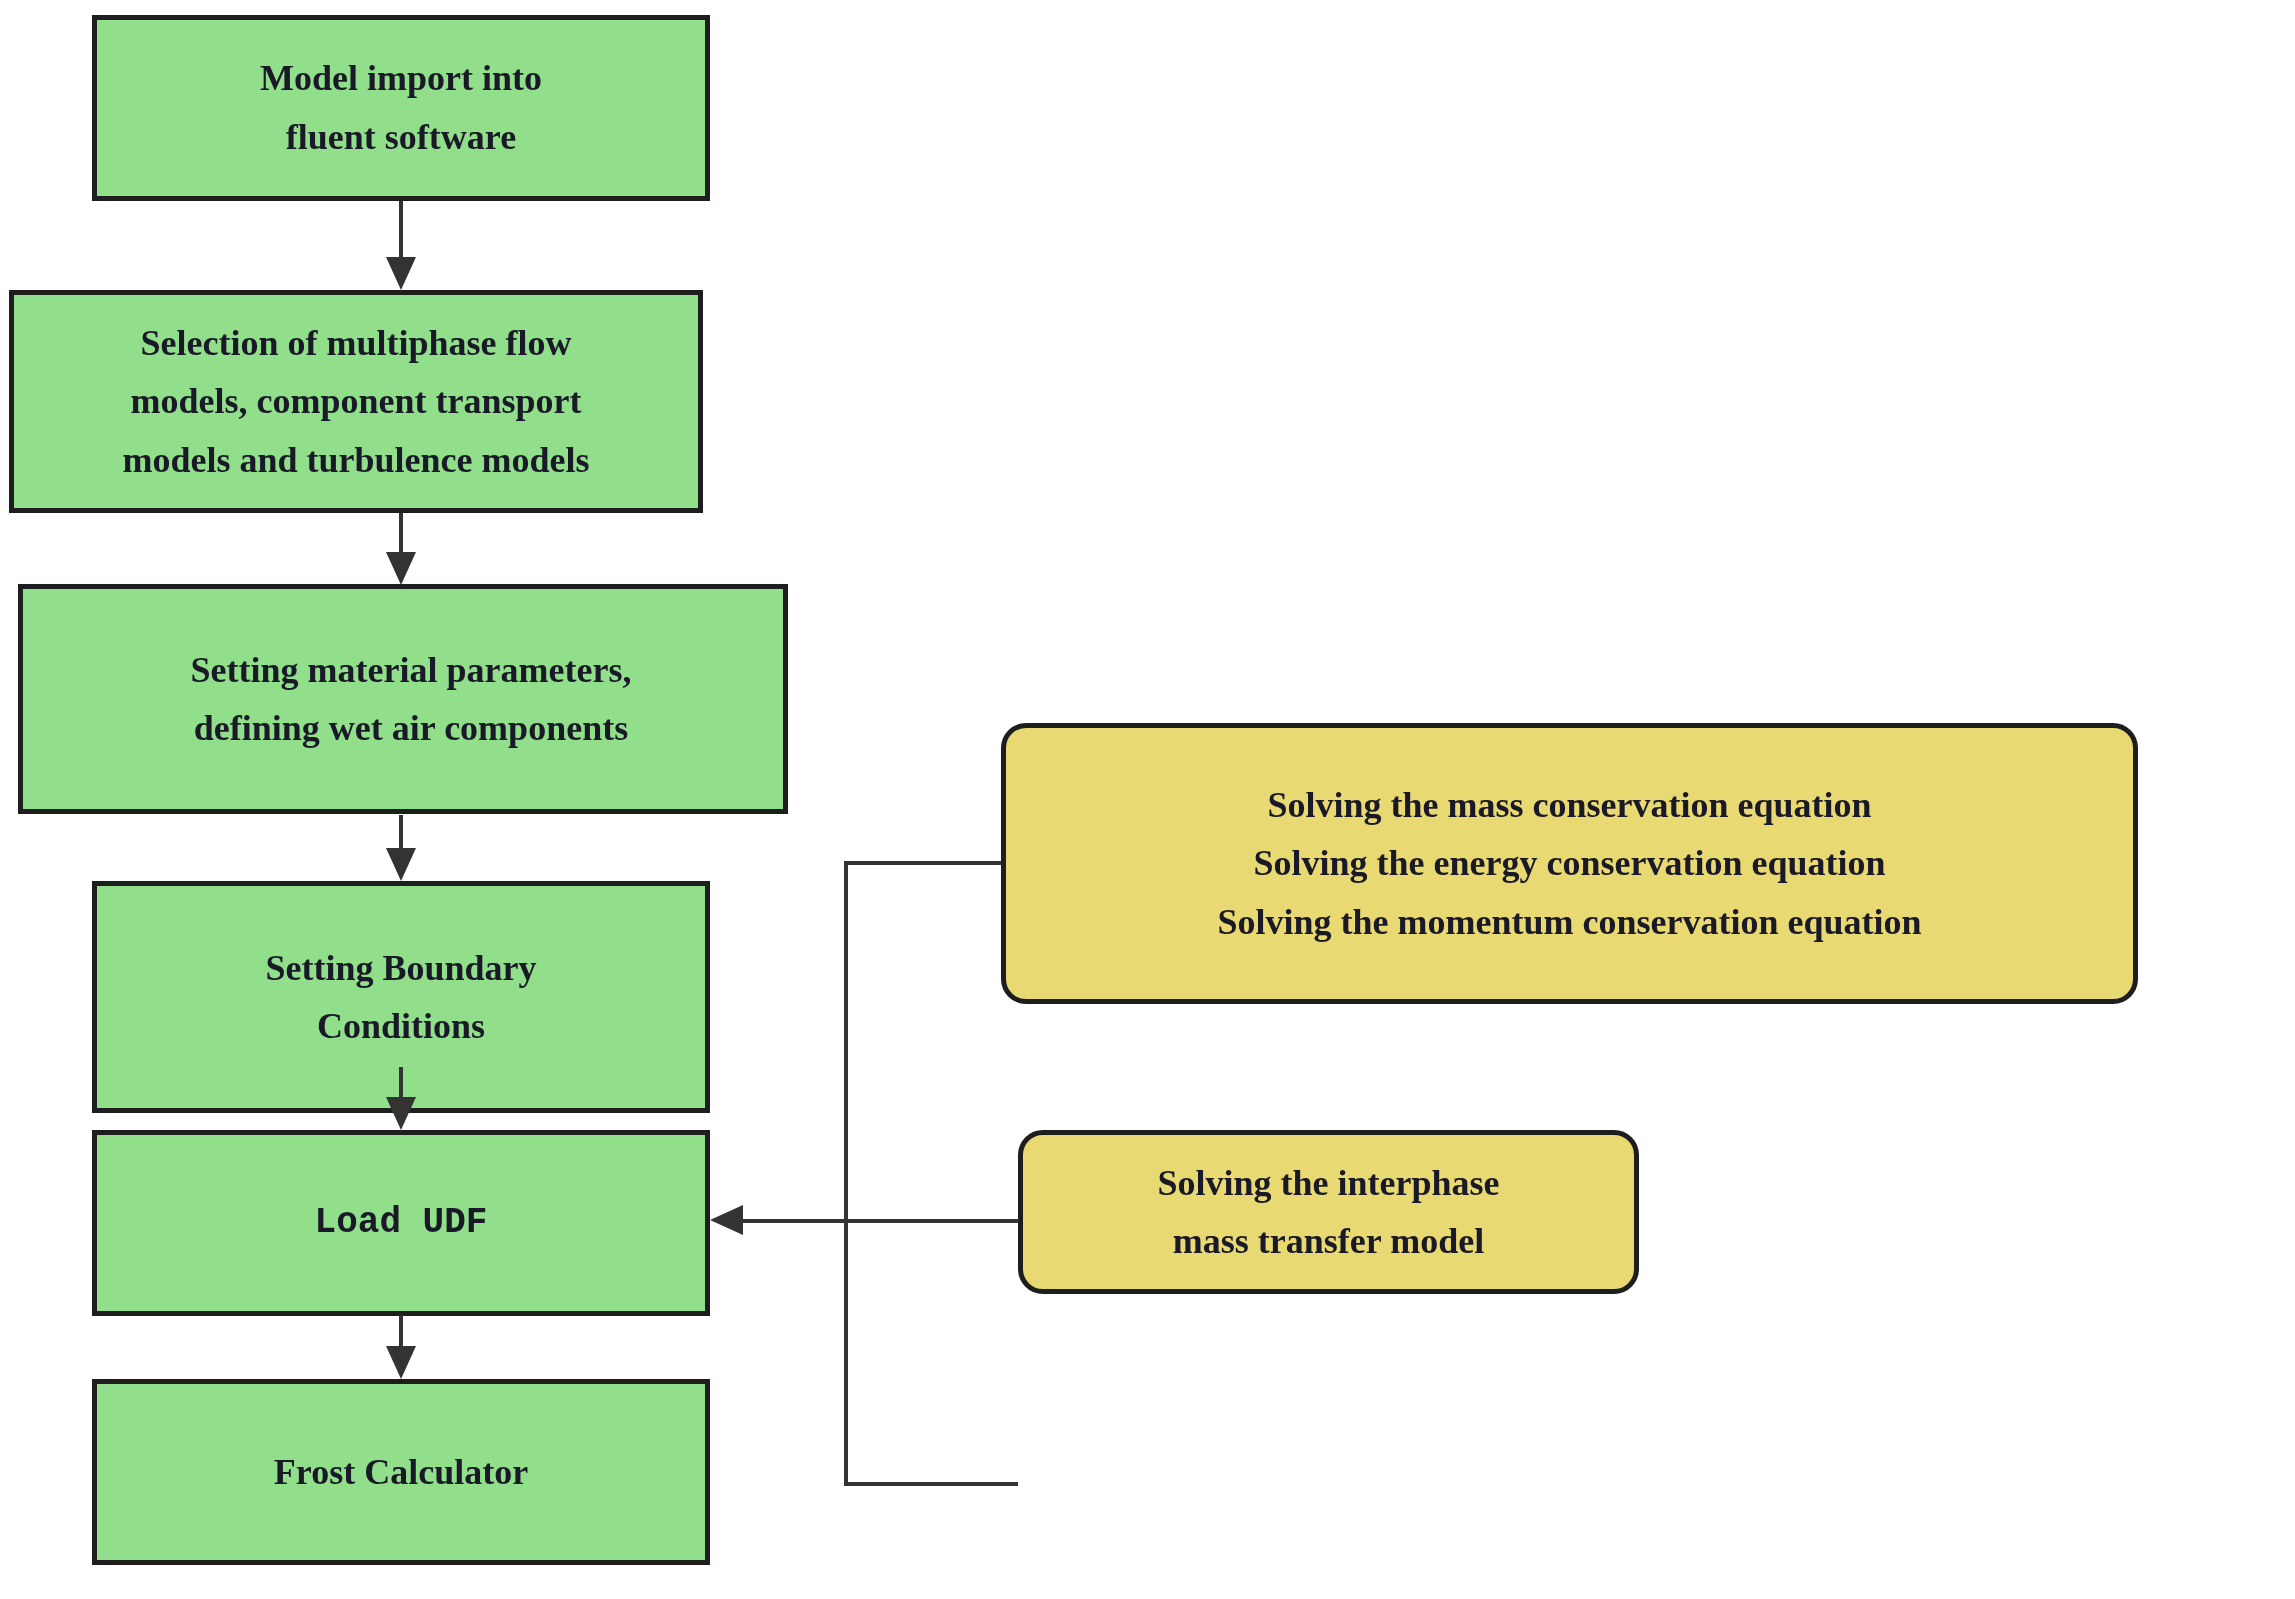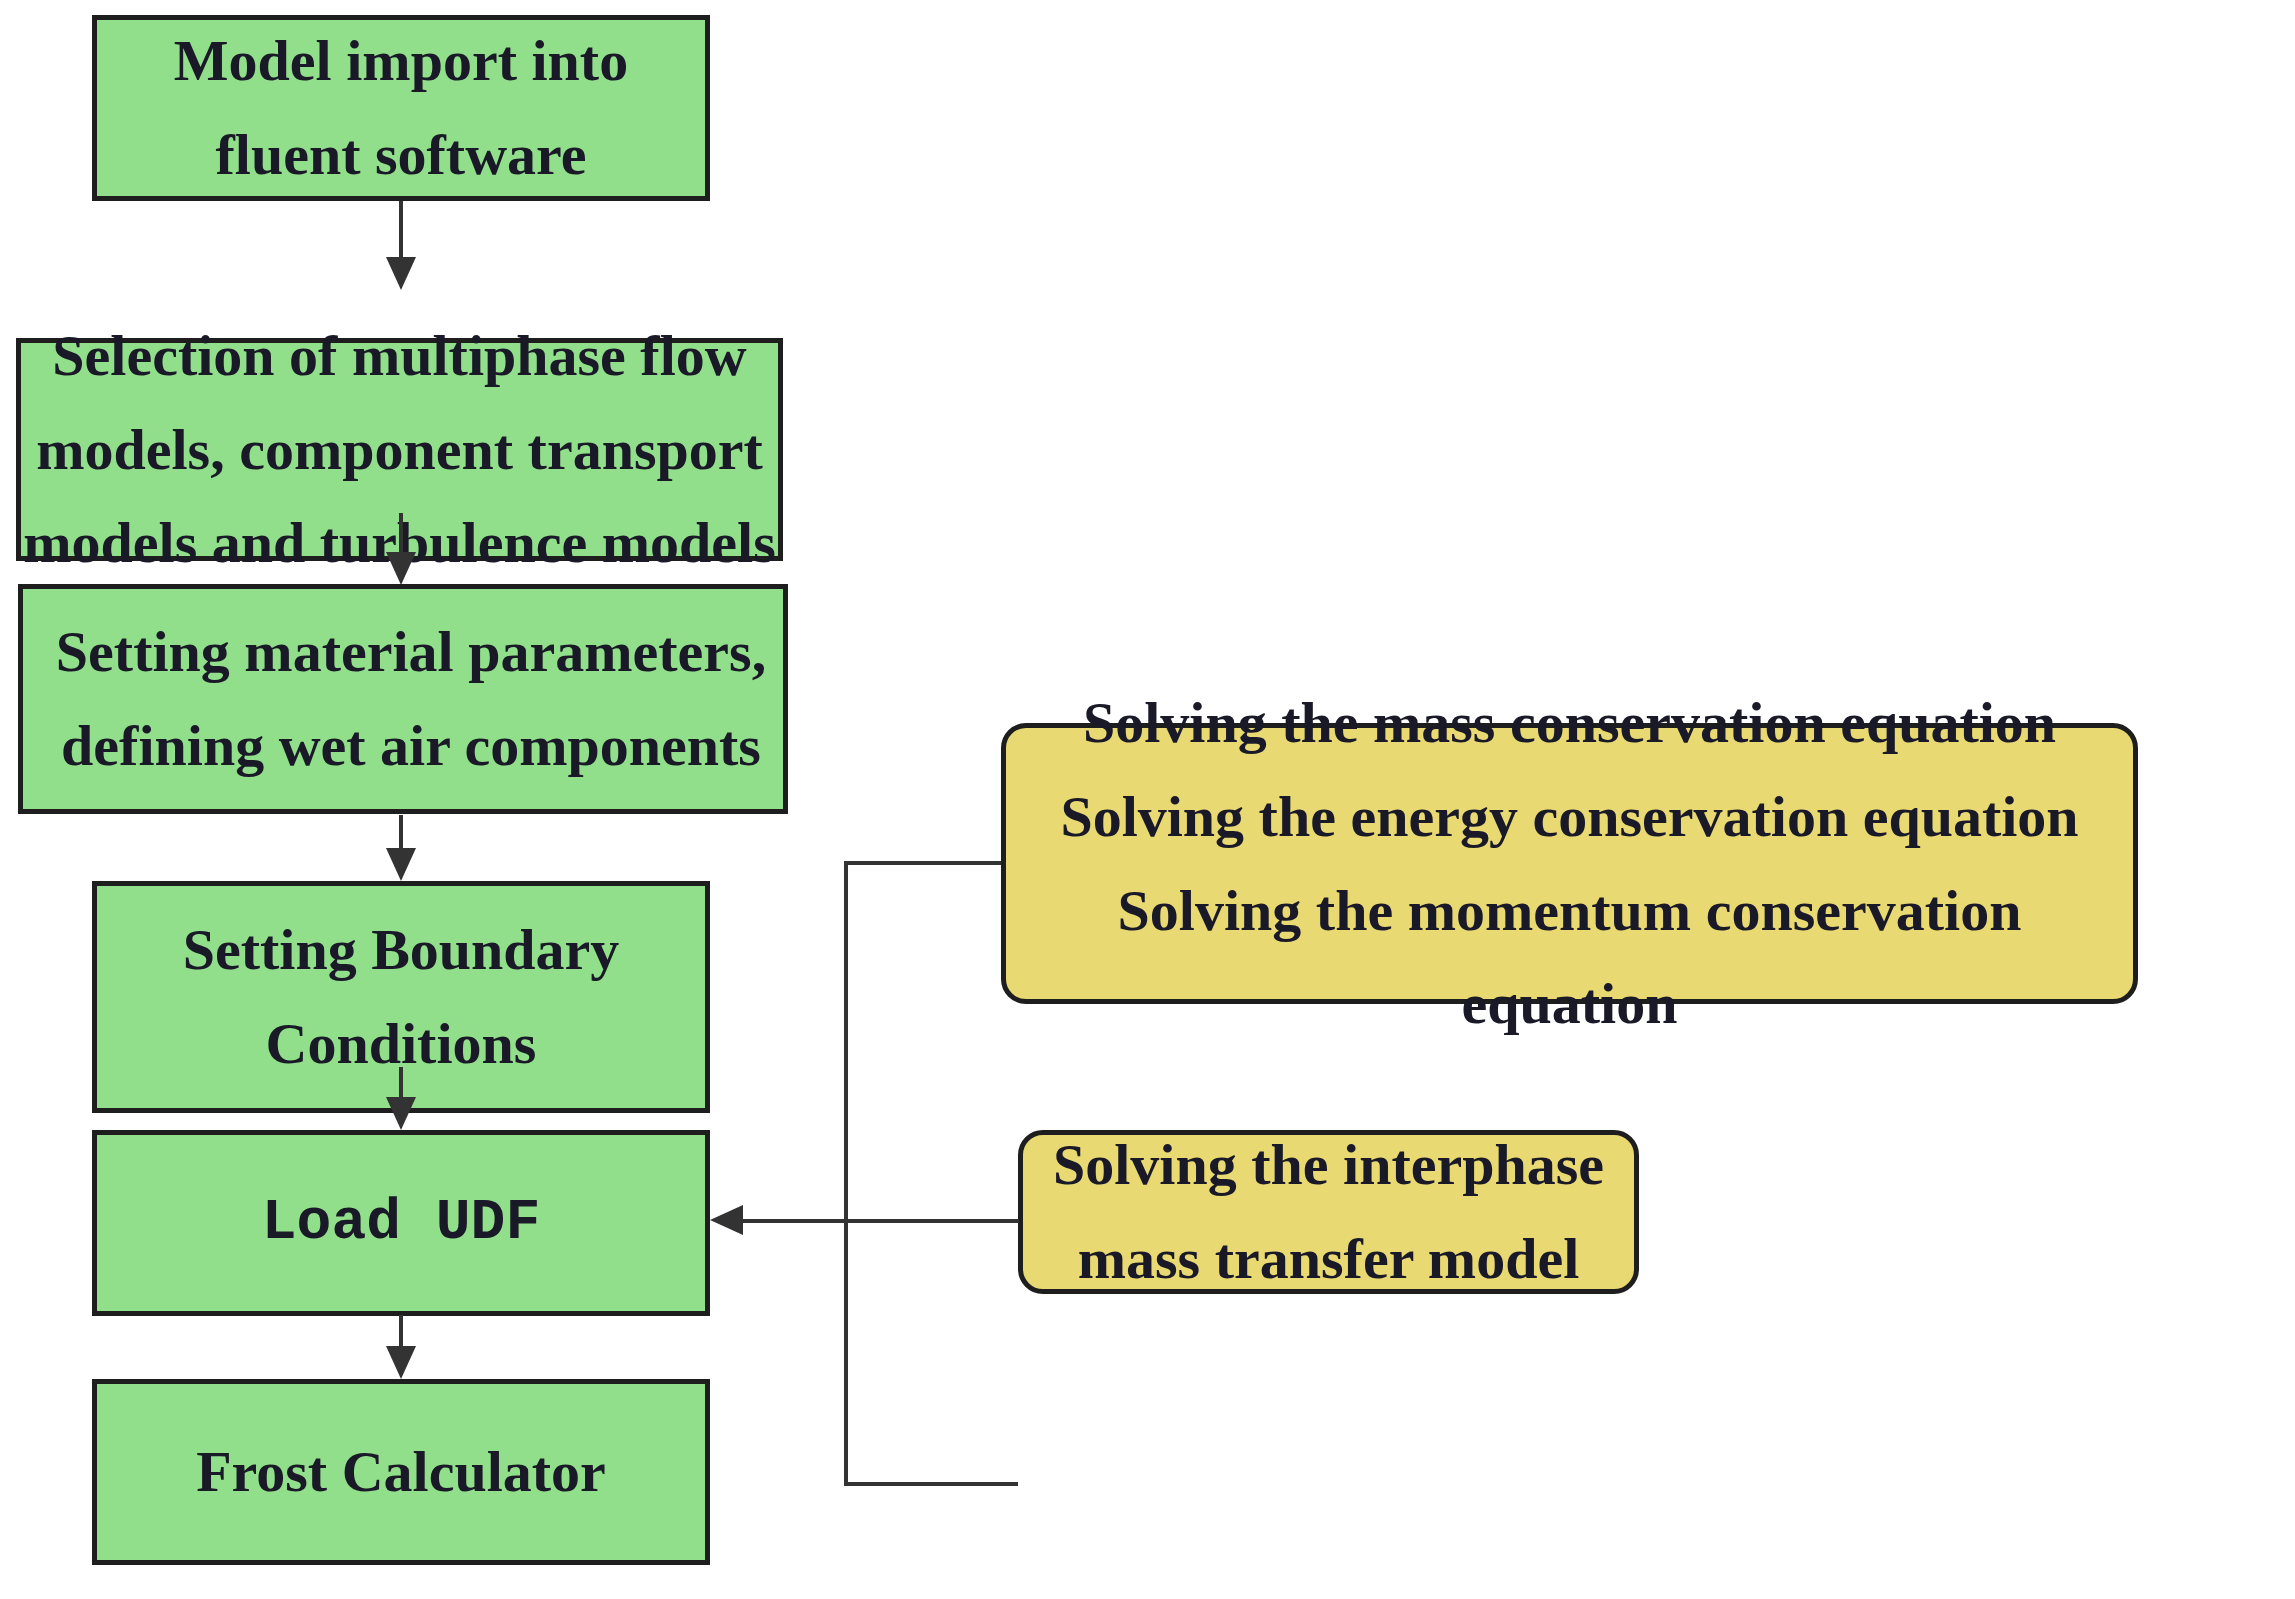--- a/index.html
+++ b/index.html
@@ -17,31 +17,31 @@
   }
   .box {
     position: absolute;
     box-sizing: border-box;
     display: flex;
     align-items: center;
     justify-content: center;
     text-align: center;
     white-space: pre-line;
     font-weight: bold;
-    font-size: 58px;
+    font-size: 36px;
     line-height: 1.62;
     color: var(--text, #191927);
     border: 5.2px solid var(--box-border, #1e1e1e);
   }
   .step   { background: var(--step-fill, #92DF8B); }
   .solver { background: var(--solver-fill, #E9D973); border-radius: 25px; }
 
   
   #b1 { left: 92px; top: 14.7px;   width: 618px; height: 186px; }
-  #b2 { left: 16px;  top: 290px;  width: 767px; height: 223px; margin-top: 48px; }
+  #b2 { left: 9px;  top: 290px;  width: 694px; height: 223px; }
   #b3 { left: 18px;  top: 584px;  width: 770px; height: 230px; padding-left: 16px; }
   #b4 { left: 92px; top: 881px; width: 618px; height: 232px; }
   #b5 { left: 92px; top: 1130px; width: 618px; height: 186px; font-family: Liberation Mono, monospace; }
   #b6 { left: 92px; top: 1379px; width: 618px; height: 186px; }
 
   
   #y1 { left: 1001px; top: 723px;  width: 1137px; height: 281px; }
   #y2 { left: 1018px; top: 1130px; width: 621px;  height: 164px; }
   #y3 { left: 1018px; top: 1391px; width: 1249px; height: 186px; }
 

